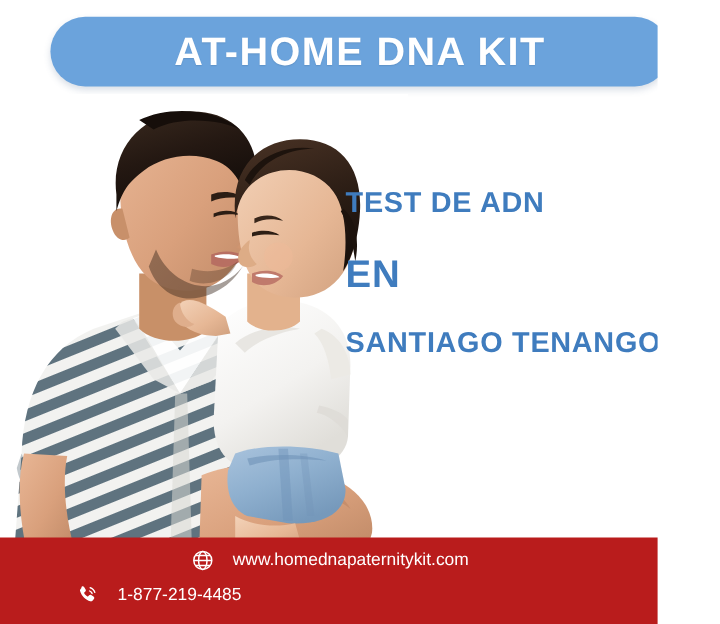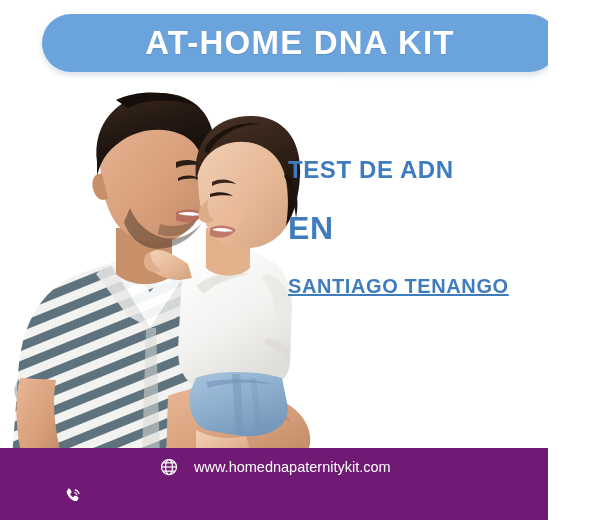--- a/index.html
+++ b/index.html
@@ -72,36 +72,35 @@
     letter-spacing: 0.6px;
     line-height: 30px;
   }
   .headline .line2 {
     font-size: 32px;
     letter-spacing: 0.6px;
     line-height: 30px;
     margin-top: 28px;
   }
   .headline .line3 {
-    font-size: 20px;
+    font-size: 24px;
     letter-spacing: 0.6px;
     line-height: 30px;
     margin-top: 28px;
     white-space: nowrap;
-    text-decoration: underline;
   }
 
   
   .footer {
     position: absolute;
     left: 0px;
     top: 448px;
     width: 590px;
     height: 72px;
-    background: #701a75;
+    background: #b91c1c;
     border-top-right-radius: 14px;
   }
   .footer-row {
     position: absolute;
     display: flex;
     align-items: center;
     color: #ffffff;
     font-family: "Liberation Sans", sans-serif;
     font-size: 14.5px;
     white-space: nowrap;
@@ -291,19 +290,20 @@
 
     <div class="footer-row row-bottom">
       <div class="fgroup">
         <span class="ficon">
           <svg width="20" height="20" viewBox="0 0 24 24">
             <path d="M6.2 3.4c.8-.5 1.8-.3 2.3.5l1.5 2.3c.4.7.3 1.6-.3 2.1l-1 .9c-.2.2-.3.5-.1.8.7 1.3 1.9 2.5 3.2 3.2.3.2.6.1.8-.1l.9-1c.5-.6 1.4-.7 2.1-.3l2.3 1.5c.8.5 1 1.5.5 2.3l-1 1.5c-.6.9-1.7 1.3-2.7 1-2.4-.7-4.6-2-6.4-3.8-1.8-1.8-3.1-4-3.8-6.4-.3-1 .1-2.1 1-2.7z" fill="#ffffff"></path>
             <path d="M14.6 4.6c1.1.3 2.1.9 2.9 1.7.8.8 1.4 1.8 1.7 2.9" fill="none" stroke="#ffffff" stroke-width="1.4" stroke-linecap="round"></path>
             <path d="M13.9 7.8c.6.2 1.2.5 1.6 1 .5.5.8 1 1 1.6" fill="none" stroke="#ffffff" stroke-width="1.3" stroke-linecap="round"></path>
           </svg>
         </span>
+        <span class="ftext">1-877-219-4485</span>
       </div>
 
     </div>
 
   </div>
 
 </div>
 
 </body></html>

